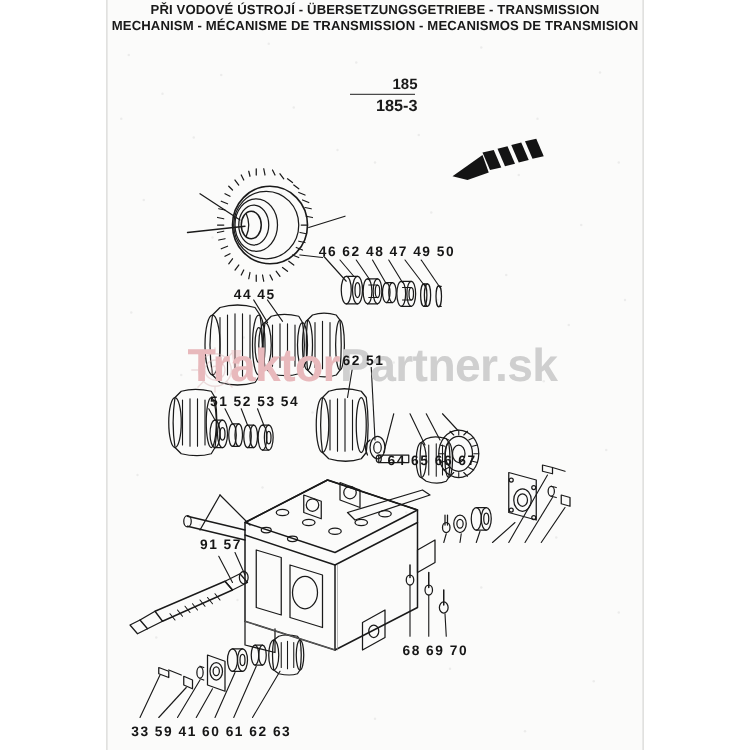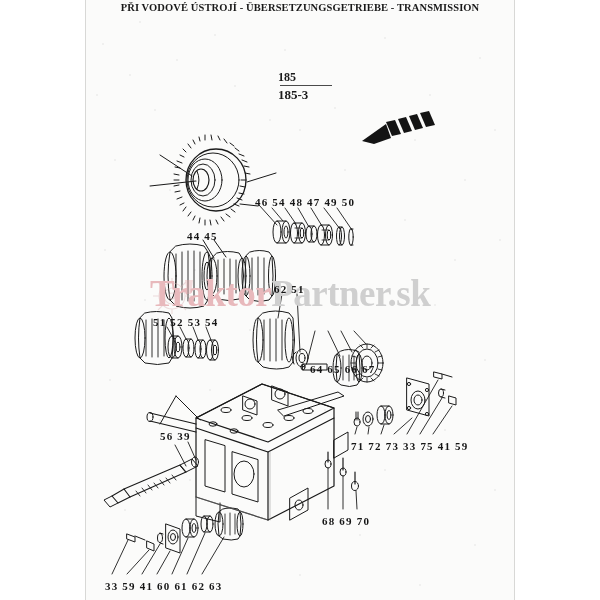--- a/index.html
+++ b/index.html
@@ -6,21 +6,21 @@
     margin: 0;
     padding: 0;
     background: #ffffff;
   }
   #page {
     position: relative;
     width: 600px;
     height: 600px;
     background: #ffffff;
     overflow: hidden;
-    font-family: Liberation Serif, serif;
+    font-family: Liberation Sans, sans-serif;
   }
 
   
   #sheet {
     position: absolute;
     left: 85px;
     top: 0px;
     width: 430px;
     height: 600px;
     background: #fbfbfa;
@@ -57,23 +57,23 @@
     letter-spacing: .1px;
     white-space: nowrap;
   }
   #title-1 { top: 2px;  font-size: 10.5px; }
   #title-2 { top: 15px; font-size: 10.5px; }
 
   
   #refblock {
     position: absolute;
     left: 278px;
-    top: 70px;
+    top: 60px;
     width: 56px;
-    text-align: left;
+    text-align: right;
   }
   #refblock .ref-top {
     font-size: 12px;
     font-weight: bold;
     color: #1a1a1a;
     line-height: 14px;
   }
   #refblock .ref-rule {
     height: 1px;
     background: #4a4a4a;
@@ -548,20 +548,21 @@
     <g fill="#141414" stroke="none">
       <path d="M362,141 L386,124 L391,138 L374,144 z"></path>
       <path d="M386,122 L395,120 L401,134 L392,136 z"></path>
       <path d="M398,119 L406,117 L412,131 L404,133 z"></path>
       <path d="M409,116 L417,114 L423,128 L415,130 z"></path>
       <path d="M420,113 L429,111 L435,125 L426,127 z"></path>
     </g>
   </svg>
 
   <div class="title-line" id="title-1">PŘI VODOVÉ ÚSTROJÍ - ÜBERSETZUNGSGETRIEBE - TRANSMISSION</div>
+  <div class="title-line" id="title-2">MECHANISM - MÉCANISME DE TRANSMISSION - MECANISMOS DE TRANSMISION</div>
 
   <div id="refblock">
     <div class="ref-top">185</div>
     <div class="ref-rule"></div>
     <div class="ref-bottom">185-3</div>
   </div>
 
   <svg id="wm-logo" viewBox="0 0 46 40">
     <g stroke="#d9b4b6" fill="none" stroke-width="1.1">
       <circle cx="20" cy="20" r="13"></circle>
@@ -570,23 +571,22 @@
       <path d="M20,7 L20,2 M33,20 L40,20 M20,33 L20,38 M7,20 L1,20"></path>
       <path d="M29,11 L34,6 M29,29 L34,34 M11,29 L6,34 M11,11 L6,6"></path>
     </g>
     <path d="M33,4 L41,4 L39,18 L35,18 z" fill="#e6a7aa" opacity=".85"></path>
   </svg>
 
   <div id="watermark">
     <span class="wm-a">Traktor</span><span class="wm-b">Partner.sk</span>
   </div>
 
-  <div class="callout" style="left: 255px; top: 196px;">46 54 48 47 49 50</div>
+  <div class="callout" style="left: 255px; top: 196px;">46 62 48 47 49 50</div>
   <div class="callout" style="left: 187px; top: 230px;">44 45</div>
   <div class="callout" style="left: 274px; top: 283px;">62 51</div>
-  <div class="callout" style="left: 153px; top: 316px;">51 52 53 54</div>
+  <div class="callout" style="left: 168px; top: 316px;">51 52 53 54</div>
   <div class="callout" style="left: 310px; top: 320px; margin-top: 43px;">64 65 66 67</div>
-  <div class="callout" style="left: 160px; top: 430px;">56 39</div>
-  <div class="callout" style="left: 351px; top: 440px;">71 72 73 33 75 41 59</div>
+  <div class="callout" style="left: 160px; top: 430px;">91 57</div>
   <div class="callout" style="left: 322px; top: 515px; text-align: center;">68 69 70</div>
   <div class="callout" style="left: 105px; top: 580px;">33 59 41 60 61 62 63</div>
 
 </div>
 
 </body></html>

